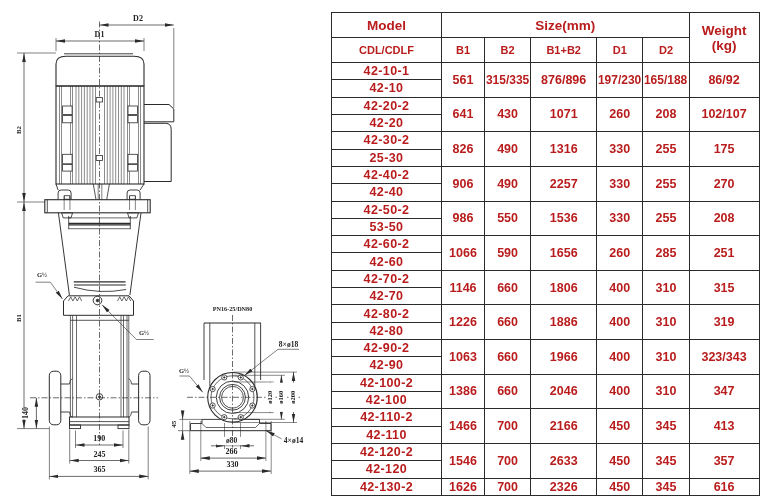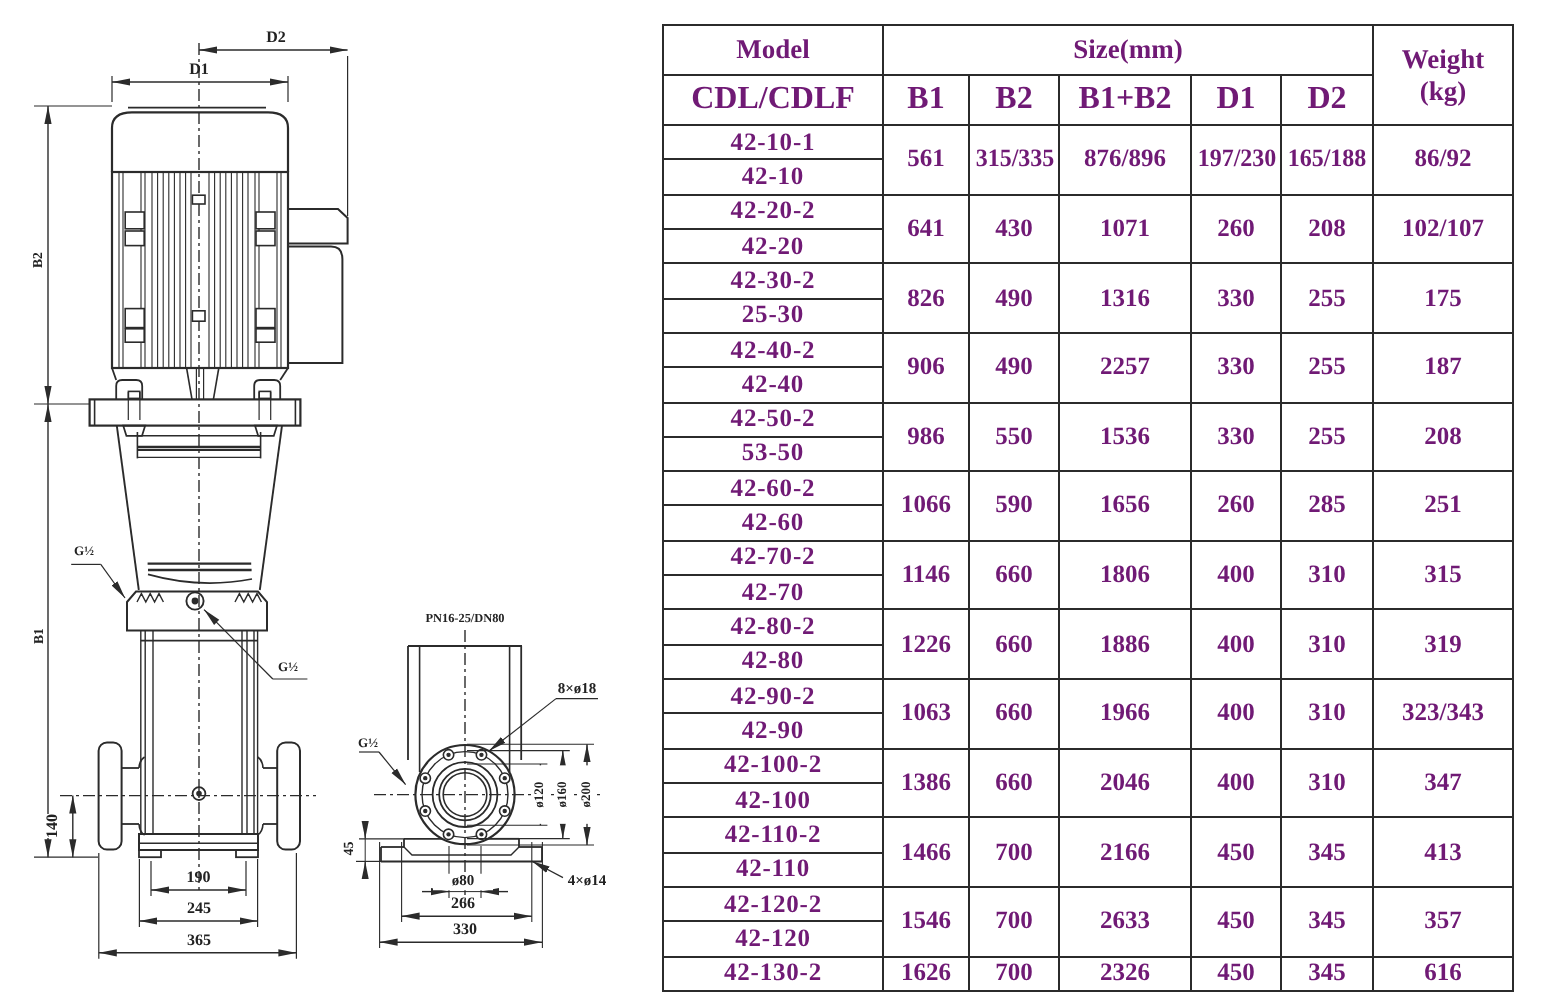--- a/index.html
+++ b/index.html
@@ -1,23 +1,23 @@
 <!DOCTYPE html>
 <html><head>
 <meta charset="utf-8">
 <style>
   html,body{margin:0;padding:0;background:#fff;}
   #stage{position:relative;width:774px;height:500px;background:#fff;overflow:hidden;
          font-family:"Liberation Serif", serif;}
   table.dim{position:absolute;left:331px;top:12px;border:1.5px solid #222;border-collapse:collapse;table-layout:fixed;
-            font-family:Liberation Serif, serif;font-weight:bold;color:#701a75;}
+            font-family:Liberation Sans, sans-serif;font-weight:bold;color:#b91c1c;}
   table.dim td{border:1px solid #2b2b2b;text-align:center;vertical-align:middle;padding:0;
                overflow:hidden;white-space:nowrap;}
   tr.hd1 td{height:24px;font-size:13.5px;}
-  tr.hd2 td{height:24px;font-size:16px;}
+  tr.hd2 td{height:24px;font-size:11px;}
   tr.dr td{height:16.32px;font-size:12.5px;}
   td.mod{font-size:12px;letter-spacing:0.4px;}
   .sq{display:inline-block;transform:scaleX(0.96);transform-origin:center;}
 </style>
 </head>
 <body>
 <div id="stage">
   <table class="dim" border="0">
     <colgroup>
       <col style="width:110px">
@@ -78,21 +78,21 @@
     <tr class="dr">
           <td class="mod">25-30</td>
         </tr>
     <tr class="dr">
           <td class="mod">42-40-2</td>
           <td rowspan="2">906</td>
           <td rowspan="2">490</td>
           <td rowspan="2">2257</td>
           <td rowspan="2">330</td>
           <td rowspan="2">255</td>
-          <td rowspan="2">187</td>
+          <td rowspan="2">270</td>
         </tr>
     <tr class="dr">
           <td class="mod">42-40</td>
         </tr>
     <tr class="dr">
           <td class="mod">42-50-2</td>
           <td rowspan="2">986</td>
           <td rowspan="2">550</td>
           <td rowspan="2">1536</td>
           <td rowspan="2">330</td>

